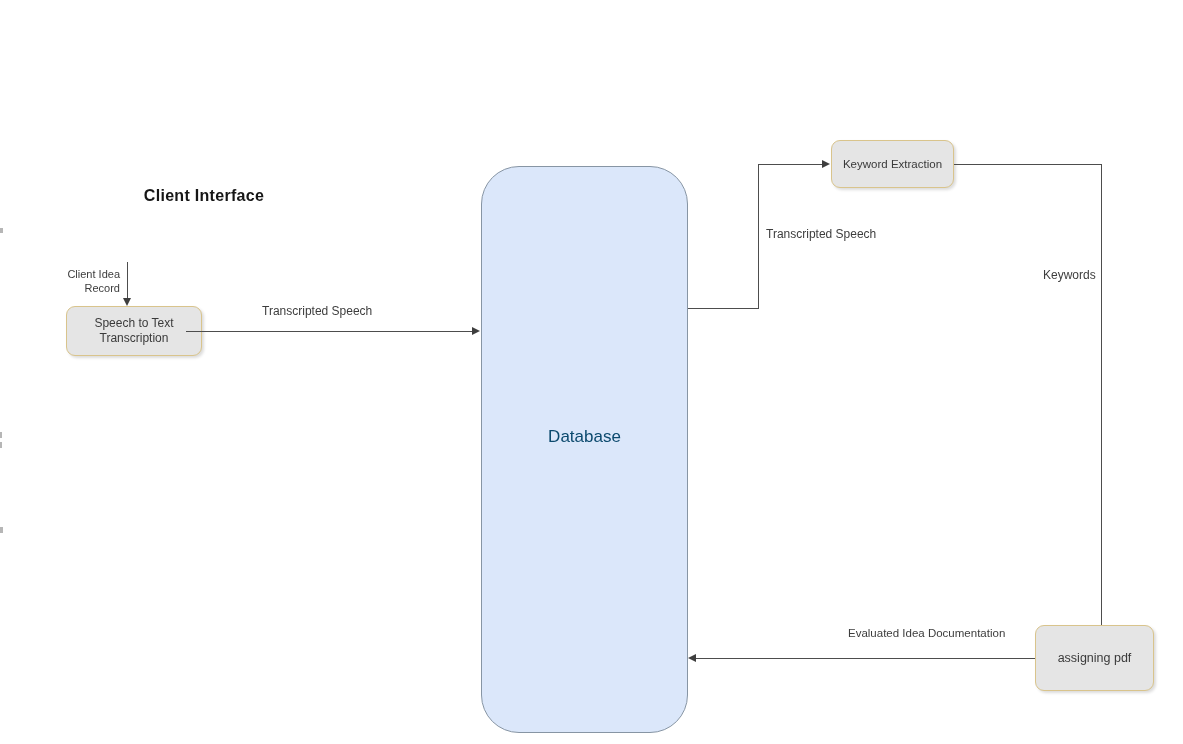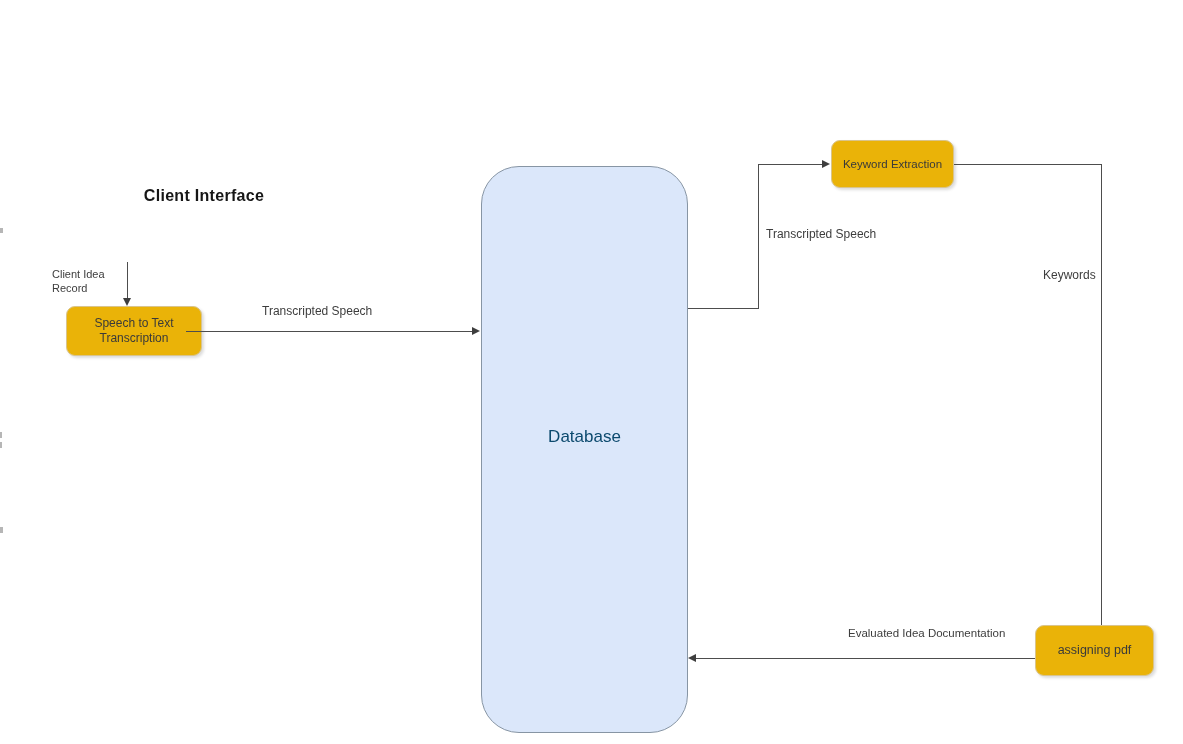--- a/index.html
+++ b/index.html
@@ -18,21 +18,21 @@
     letter-spacing:.3px;
     color:#161616;
     text-align:center;
     line-height:22px;
     white-space:nowrap;
   }
   .heading span{display:block;}
   
   .node{
     position:absolute;
-    background:#eab308;
+    background:#e5e5e5;
     border:1px solid #d9c48c;
     border-radius:9px;
     box-shadow:2px 2px 3px rgba(0,0,0,0.14);
     display:flex;
     flex-direction:column;
     align-items:center;
     justify-content:center;
     text-align:center;
     color:#3a3a3a;
     font-size:12px;
@@ -59,21 +59,21 @@
   }
   .db-label span{display:block;}
   
   .edge-label{
     position:absolute;
     font-size:12px;
     color:#3d3d3d;
     white-space:nowrap;
     line-height:14px;
   }
-  .edge-label.center{text-align:left;}
+  .edge-label.center{text-align:right;}
   .edge-label span{display:block;}
   
   .line{position:absolute;background:#4d4d4d;}
   .hline{height:1px;}
   .vline{width:1px;}
   
   .arrow{position:absolute;width:0;height:0;}
   .arrow.right{border-top:4px solid transparent;border-bottom:4px solid transparent;border-left:8px solid #3e3e3e;}
   .arrow.left{border-top:4px solid transparent;border-bottom:4px solid transparent;border-right:8px solid #3e3e3e;}
   .arrow.down{border-left:4px solid transparent;border-right:4px solid transparent;border-top:8px solid #3e3e3e;}
@@ -95,21 +95,21 @@
 
   <div class="node" style="left:66px;top:306px;width:136px;height:50px;">
     <span>Speech to Text</span>
     <span>Transcription</span>
   </div>
 
   <div class="node" style="left:831px;top:140px;width:123px;height:48px;font-size:11.5px;">
     <span>Keyword Extraction</span>
   </div>
 
-  <div class="node" style="left:1035px;top:625px;width:119px;height:51px;font-size:12.5px;">
+  <div class="node" style="left:1035px;top:625px;width:119px;height:66px;font-size:12.5px;">
     <span>assigning pdf</span>
   </div>
 
   <div class="line vline" style="left:127px;top:262px;height:36px;"></div>
   <div class="arrow down" style="left:123px;top:298px;"></div>
   <div class="edge-label center" style="left:52px;top:267px;width:68px;font-size:11px;">
     <span>Client Idea</span>
     <span>Record</span>
   </div>
 

